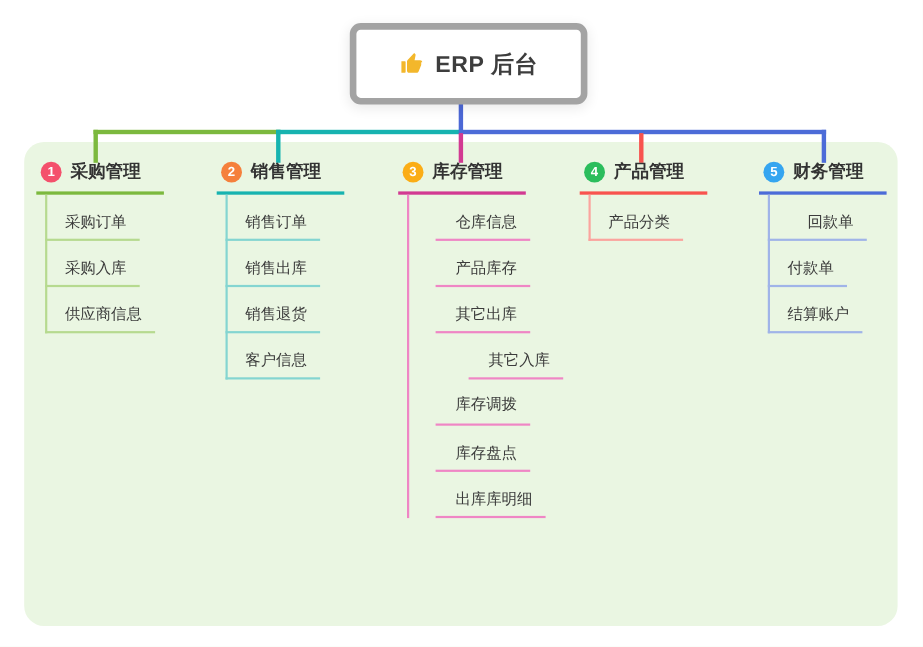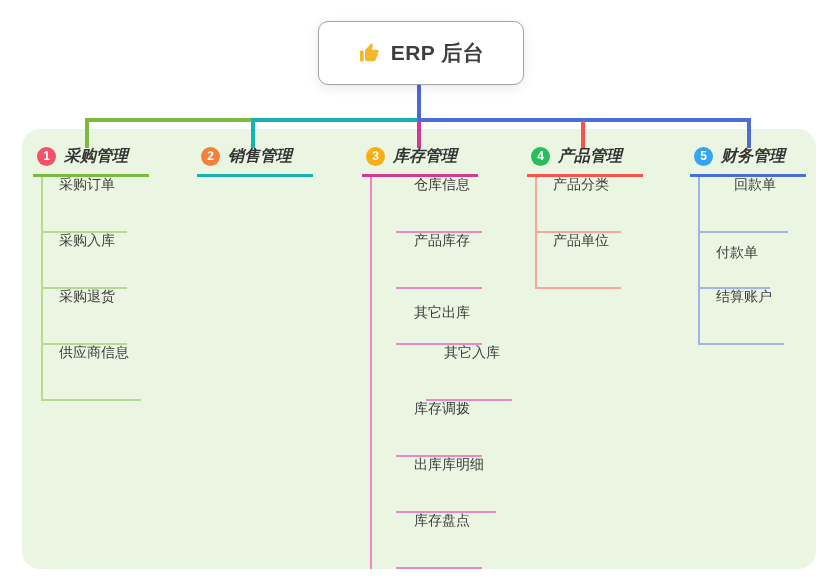--- a/index.html
+++ b/index.html
@@ -10,44 +10,44 @@
     -webkit-font-smoothing:antialiased;
   }
   
   .panel{
     position:absolute;left:22px;top:129px;width:794px;height:440px;
     border-radius:18px;
   }
   
   .root-card{
     position:absolute;left:318px;top:21px;width:204px;height:62px;
-    background:#ffffff;border:1px solid #a3a3a3;border-radius:10px;
+    background:#ffffff;border:6px solid #a3a3a3;border-radius:10px;
     box-shadow:0 3px 12px rgba(0,0,0,.09);
     display:flex;align-items:center;justify-content:center;gap:10px;
     z-index:3;
   }
   .root-title{font-size:21px;font-weight:600;color:#3d3d3d;letter-spacing:.5px;}
   .thumb-icon{width:23px;height:23px;display:block;}
   
   .line{position:absolute;z-index:1;}
   
   .branch{position:absolute;top:143px;z-index:2;}
   .b-title{
     display:flex;align-items:center;gap:8px;
     width:112px;height:26px;padding:0 0 5px 4px;
     border-bottom:3px solid #999;
   }
   .badge{
     width:19px;height:19px;border-radius:50%;flex:0 0 19px;
     display:flex;align-items:center;justify-content:center;
     color:#fff;font-size:12px;font-weight:700;line-height:1;
   }
-  .b-label{font-size:16px;font-weight:600;color:#333;white-space:nowrap;font-style:italic;}
+  .b-label{font-size:16px;font-weight:600;color:#333;white-space:nowrap;}
   .items{margin-left:8px;border-left:2px solid #ccc;}
-  .item{height:56px;display:flex;}
+  .item{height:42px;display:flex;align-items:flex-end;}
   .item-label{
     display:inline-block;margin-left:-2px;
     padding:0 12px 9px 18px;
     font-size:14px;color:#3b3b3b;white-space:nowrap;line-height:1;
     border-bottom:2px solid #ccc;
   }
   .b1{left:33px;} .b2{left:197px;} .b3{left:362px;} .b4{left:527px;} .b5{left:690px;}
 </style>
 </head>
 <body>
@@ -77,33 +77,44 @@
     <span class="b-label">采购管理</span>
   </div>
   <div class="items" style="border-left-color: rgb(182, 218, 143);">
       <div class="item">
         <span class="item-label" style="border-bottom-color: rgb(182, 218, 143);">采购订单</span>
       </div>
       <div class="item">
         <span class="item-label" style="border-bottom-color: rgb(182, 218, 143);">采购入库</span>
       </div>
       <div class="item">
-        <span class="item-label" style="border-bottom-color: rgb(182, 218, 143);">采购退货</span>
-      </div>
-      <div class="item">
         <span class="item-label" style="border-bottom-color: rgb(182, 218, 143);">供应商信息</span>
       </div>
     </div>
 </div>
 
 <div class="branch b2">
   <div class="b-title" style="border-bottom-color: rgb(23, 179, 176);">
     <span class="badge" style="background: rgb(245, 128, 60);">2</span>
     <span class="b-label">销售管理</span>
   </div>
+  <div class="items" style="border-left-color: rgb(132, 213, 209);">
+      <div class="item">
+        <span class="item-label" style="border-bottom-color: rgb(132, 213, 209);">销售订单</span>
+      </div>
+      <div class="item">
+        <span class="item-label" style="border-bottom-color: rgb(132, 213, 209);">销售出库</span>
+      </div>
+      <div class="item">
+        <span class="item-label" style="border-bottom-color: rgb(132, 213, 209);">销售退货</span>
+      </div>
+      <div class="item">
+        <span class="item-label" style="border-bottom-color: rgb(132, 213, 209);">客户信息</span>
+      </div>
+    </div>
 </div>
 
 <div class="branch b3">
   <div class="b-title" style="border-bottom-color: rgb(210, 58, 146);">
     <span class="badge" style="background: rgb(251, 173, 22);">3</span>
     <span class="b-label">库存管理</span>
   </div>
   <div class="items" style="border-left-color: rgb(239, 134, 197); padding-left: 26px;">
       <div class="item">
         <span class="item-label" style="border-bottom-color: rgb(239, 134, 197);">仓库信息</span>
@@ -111,42 +122,39 @@
       <div class="item">
         <span class="item-label" style="border-bottom-color: rgb(239, 134, 197);">产品库存</span>
       </div>
       <div class="item">
         <span class="item-label" style="border-bottom-color: rgb(239, 134, 197); margin-top: 16px;">其它出库</span>
       </div>
       <div class="item">
         <span class="item-label" style="border-bottom-color: rgb(239, 134, 197); margin-left: 28px;">其它入库</span>
       </div>
       <div class="item">
-        <span class="item-label" style="border-bottom-color: rgb(239, 134, 197);">库存调拨</span>
+        <span class="item-label" style="border-bottom-color: rgb(239, 134, 197); font-family: Liberation Serif, serif;">库存调拨</span>
+      </div>
+      <div class="item">
+        <span class="item-label" style="border-bottom-color: rgb(239, 134, 197);">库存盘点</span>
       </div>
       <div class="item">
         <span class="item-label" style="border-bottom-color: rgb(239, 134, 197);">出库库明细</span>
-      </div>
-      <div class="item">
-        <span class="item-label" style="border-bottom-color: rgb(239, 134, 197);">库存盘点</span>
       </div>
     </div>
 </div>
 
 <div class="branch b4">
   <div class="b-title" style="border-bottom-color: rgb(248, 83, 78);">
     <span class="badge" style="background: rgb(43, 189, 92);">4</span>
     <span class="b-label">产品管理</span>
   </div>
   <div class="items" style="border-left-color: rgb(251, 164, 158);">
       <div class="item">
         <span class="item-label" style="border-bottom-color: rgb(251, 164, 158);">产品分类</span>
-      </div>
-      <div class="item">
-        <span class="item-label" style="border-bottom-color: rgb(251, 164, 158);">产品单位</span>
       </div>
     </div>
 </div>
 
 <div class="branch b5">
   <div class="b-title" style="border-bottom-color: rgb(76, 108, 216);">
     <span class="badge" style="background: rgb(53, 165, 240);">5</span>
     <span class="b-label">财务管理</span>
   </div>
   <div class="items" style="border-left-color: rgb(160, 180, 232);">

